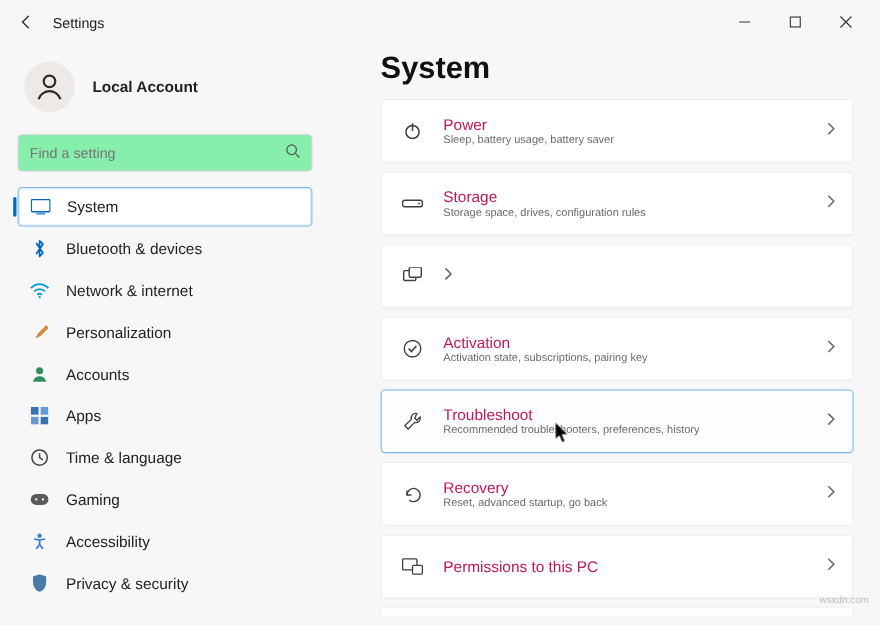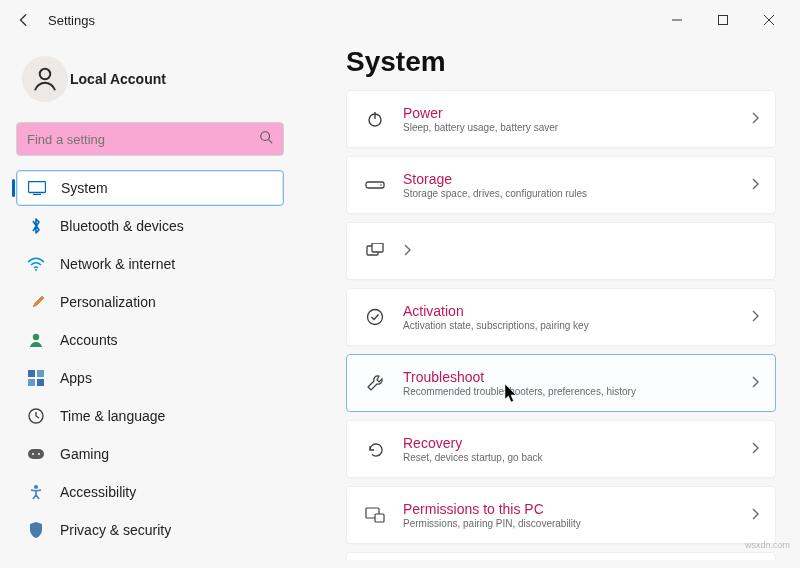--- a/index.html
+++ b/index.html
@@ -4,24 +4,24 @@
   <style>
     * { margin: 0; padding: 0; box-sizing: border-box; font-family: "Segoe UI", -apple-system, sans-serif; }
     body { width: 800px; height: 568px; background: #f7f7f7; overflow: hidden; position: relative; }
     .titlebar { height: 40px; display: flex; align-items: center; padding: 0 8px; }
     .back-btn { width: 32px; height: 32px; display: flex; align-items: center; justify-content: center; color: #333; border-radius: 4px; }
     .title { font-size: 13px; margin-left: 8px; color: #222; }
     .win-ctrls { margin-left: auto; display: flex; gap: 0; }
     .win-ctrl { width: 46px; height: 32px; display: flex; align-items: center; justify-content: center; color: #333; }
     .layout { display: flex; height: 520px; }
     .sidebar { width: 300px; padding: 8px 16px 16px 16px; overflow-y: auto; }
-    .account { display: flex; align-items: center; gap: 2px; padding: 8px 6px 20px; }
+    .account { display: flex; align-items: center; gap: 16px; padding: 8px 6px 20px; }
     .avatar { width: 46px; height: 46px; border-radius: 50%; background: #ece9e6; display: flex; align-items: center; justify-content: center; color: #2b2b2b; }
     .account-name { font-size: 14px; font-weight: 600; color: #222; }
-    .searchbox { display: flex; align-items: center; background: #f9a8d4; border: 1px solid #d3d3d3; border-radius: 4px; height: 34px; padding: 0 10px; margin-bottom: 14px; }
+    .searchbox { display: flex; align-items: center; background: #86efac; border: 1px solid #d3d3d3; border-radius: 4px; height: 34px; padding: 0 10px; margin-bottom: 14px; }
     .searchbox input { border: none; outline: none; flex: 1; font-size: 13px; color: #555; background: transparent; }
     .search-ic { color: #555; }
     .nav { display: flex; flex-direction: column; gap: 2px; }
     .nav-item { display: flex; align-items: center; gap: 14px; height: 36px; padding: 0 10px; border-radius: 4px; font-size: 14px; color: #222; position: relative; }
     .nav-item.sel { background: #fff; border: 1px solid #7eb6e8; box-shadow: 0 0 0 1px rgba(120,180,230,0.3) inset; }
     .nav-item.sel::before { content: ""; position: absolute; left: -5px; top: 8px; bottom: 8px; width: 3px; background: #0067c0; border-radius: 2px; }
     .nav-ic { width: 20px; height: 20px; display: flex; align-items: center; justify-content: center; }
     .main { flex: 1; padding: 6px 24px 0 46px; overflow-y: auto; }
     .main-title { font-size: 28px; font-weight: 600; color: #111; margin-bottom: 12px; }
     .card { background: #fff; border: 1px solid #eee; border-radius: 4px; display: flex; align-items: center; padding: 12px 16px; margin-bottom: 8px; gap: 16px; min-height: 58px; box-shadow: 0 1px 1px rgba(0,0,0,0.02); }
@@ -262,37 +262,36 @@
 
     <div class="card">
       <span class="cicon">
           <svg width="18" height="16" viewBox="0 0 18 16">
             <path d="M4 9a6 6 0 1 1 2 4.5" stroke="#404040" stroke-width="1.3" fill="none"></path>
             <path d="M4 5v4h4" stroke="#404040" stroke-width="1.3" fill="none"></path>
           </svg>
         </span>
       <div class="ct">
           <div class="ctt">Recovery</div>
-          <div class="cts">Reset, devices startup, go back</div>
+          <div class="cts">Reset, advanced startup, go back</div>
         </div>
       <span class="chev"><svg width="8" height="12" viewBox="0 0 8 12">
             <path d="M2 1l5 5-5 5" stroke="#666" stroke-width="1.4" fill="none"></path>
           </svg></span>
     </div>
 
     <div class="card">
       <span class="cicon">
           <svg width="20" height="16" viewBox="0 0 20 16">
             <rect x="1" y="1" width="13" height="10" rx="1" stroke="#404040" stroke-width="1.2" fill="none"></rect>
             <rect x="10" y="7" width="9" height="8" rx="1" stroke="#404040" stroke-width="1.2" fill="#fff"></rect>
           </svg>
         </span>
       <div class="ct">
           <div class="ctt">Permissions to this PC</div>
-          <div class="cts">Permissions, pairing PIN, discoverability</div>
         </div>
       <span class="chev"><svg width="8" height="12" viewBox="0 0 8 12">
             <path d="M2 1l5 5-5 5" stroke="#666" stroke-width="1.4" fill="none"></path>
           </svg></span>
     </div>
 
     <div class="card" style="margin-bottom:0;opacity:0.9;height:34px;min-height:0;overflow:hidden;align-items:flex-start;padding-top:10px">
       
       
       

